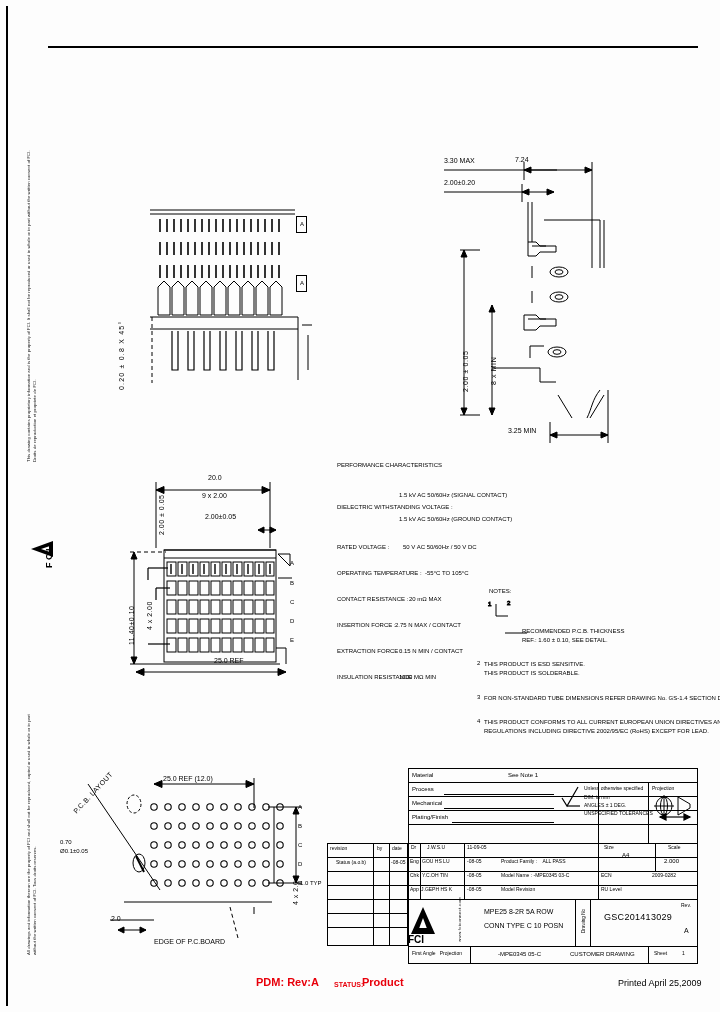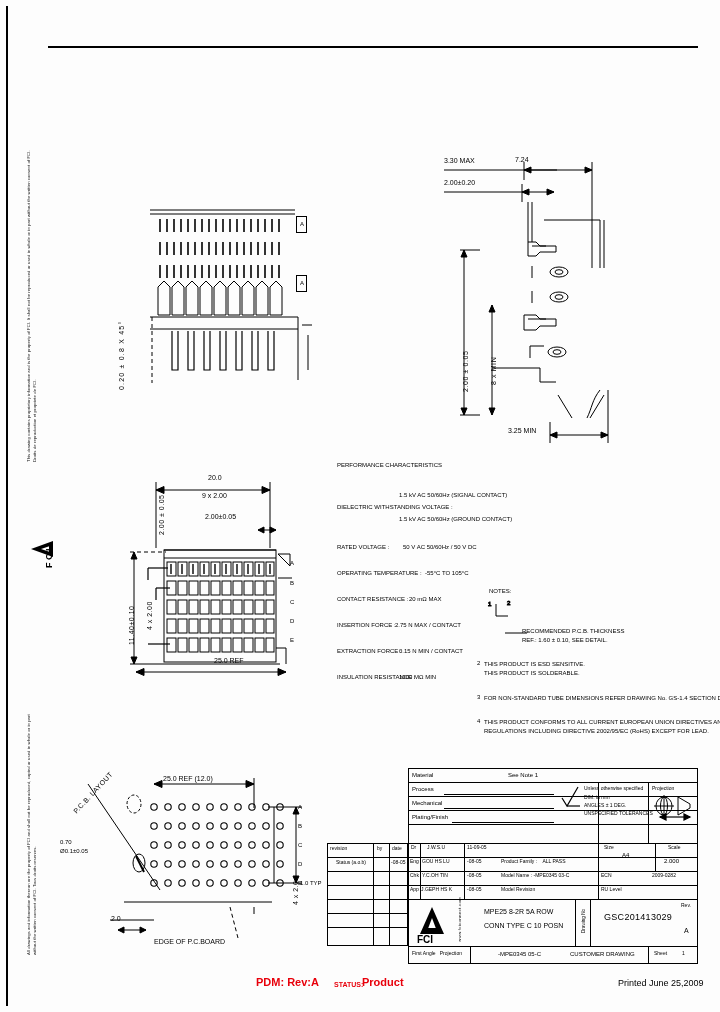--- a/index.html
+++ b/index.html
@@ -629,21 +629,21 @@
   <div class="txt t5" style="left:501px;top:873px;">Model Name : -MPE0345 03-C</div>
   <div class="txt t5" style="left:601px;top:873px;">ECN</div>
   <div class="txt t5" style="left:652px;top:873px;">2009-0282</div>
 
   <div class="txt t5" style="left:410px;top:887px;">App</div>
   <div class="txt t5" style="left:421px;top:887px;">J.GEPH HS K</div>
   <div class="txt t5" style="left:467px;top:887px;">-08-05</div>
   <div class="txt t5" style="left:501px;top:887px;">Model Revision</div>
   <div class="txt t5" style="left:601px;top:887px;">RU Level</div>
 
-  <div class="abs" style="left:416px;top:902px;">
+  <div class="abs" style="left:407px;top:902px;">
     <svg width="36" height="42" viewBox="0 0 36 42">
       <path d="M4 32 L16 5 L28 32 L22 32 L16 16 L10 32 Z" fill="#000"></path>
       <path d="M9 26 L23 26 L25 32 L7 32 Z" fill="#000"></path>
       <text x="1" y="41" font-size="10" font-weight="bold" fill="#000" font-family="Liberation Sans, sans-serif">FCI</text>
     </svg>
   </div>
   <div class="txt tinyvert rot90" style="left:458px;top:942px;font-size:4.4px;letter-spacing:.3px;">www.fciconnect.com</div>
 
   <div class="txt t7" style="left:484px;top:908px;">MPE25 8-2R 5A ROW</div>
   <div class="txt t7" style="left:484px;top:922px;">CONN TYPE C 10 POSN</div>
@@ -671,15 +671,15 @@
 
   <div class="txt t5" style="left:330px;top:846px;">revision</div>
   <div class="txt t5" style="left:377px;top:846px;">by</div>
   <div class="txt t5" style="left:392px;top:846px;">date</div>
   <div class="txt t5" style="left:336px;top:860px;">Status (a.o.b)</div>
   <div class="txt t5" style="left:391px;top:860px;">-08-05</div>
 
   <div class="txt t11 bold red" style="left:256px;top:977px;">PDM: Rev:A</div>
   <div class="txt t7 bold red" style="left:334px;top:981px;">STATUS:</div>
   <div class="txt t11 bold red" style="left:362px;top:977px;">Product</div>
-  <div class="txt t9" style="left:618px;top:979px;">Printed June 25,2009</div>
+  <div class="txt t9" style="left:618px;top:979px;">Printed April 25,2009</div>
 
 </div>
 
 </body></html>

